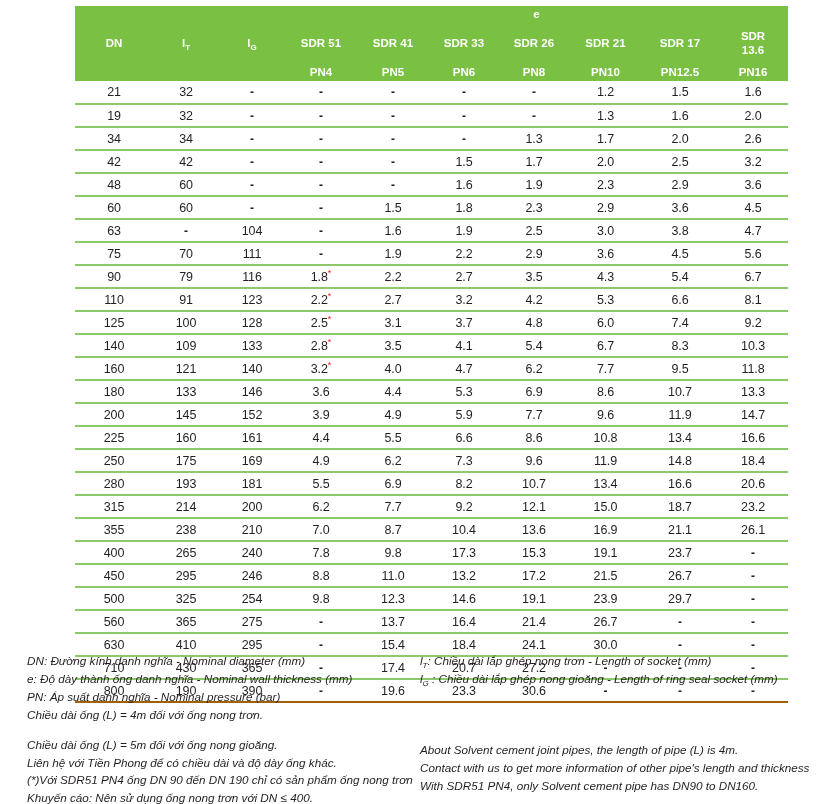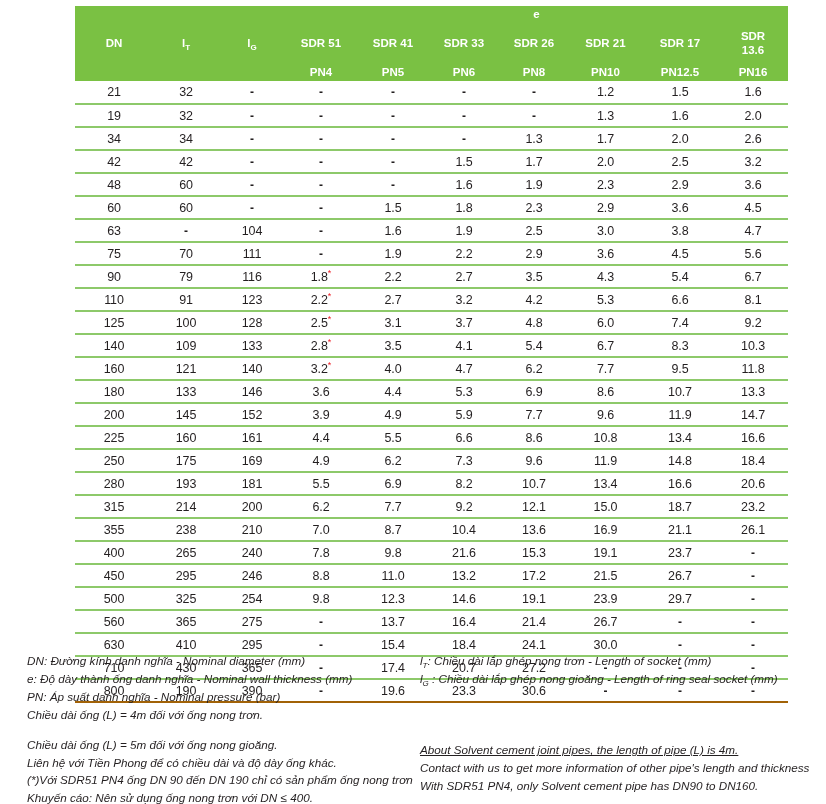--- a/index.html
+++ b/index.html
@@ -107,21 +107,21 @@
     white-space: nowrap;
   }
   .note .sub {
     font-size: 8px;
     vertical-align: sub;
     line-height: 0;
     font-weight: normal;
     font-style: italic;
   }
   .gap-left  { margin-top: 12px; }
-  .gap-right { margin-top: 53.5px; text-decoration: underline; }
+  .gap-right { margin-top: 53.5px; }
 </style>
 </head>
 <body>
 
 <div id="page">
 
   <div class="table-wrap">
     <table class="spec">
       <colgroup>
         <col style="width:78px">
@@ -409,21 +409,21 @@
             <td class="hdr-sep-none">16.9</td>
             <td class="hdr-sep-none">21.1</td>
             <td class="hdr-sep-none">26.1</td>
           </tr>
           <tr>
             <td>400</td>
             <td class="hdr-sep-none">265</td>
             <td class="hdr-sep-none">240</td>
             <td class="hdr-sep-none">7.8</td>
             <td class="hdr-sep-none">9.8</td>
-            <td class="hdr-sep-none">21.6</td>
+            <td class="hdr-sep-none">17.3</td>
             <td class="hdr-sep-none">15.3</td>
             <td class="hdr-sep-none">19.1</td>
             <td class="hdr-sep-none">23.7</td>
             <td class="hdr-sep-none"><span class="dash">-</span></td>
           </tr>
           <tr>
             <td>450</td>
             <td class="hdr-sep-none">295</td>
             <td class="hdr-sep-none">246</td>
             <td class="hdr-sep-none">8.8</td>

